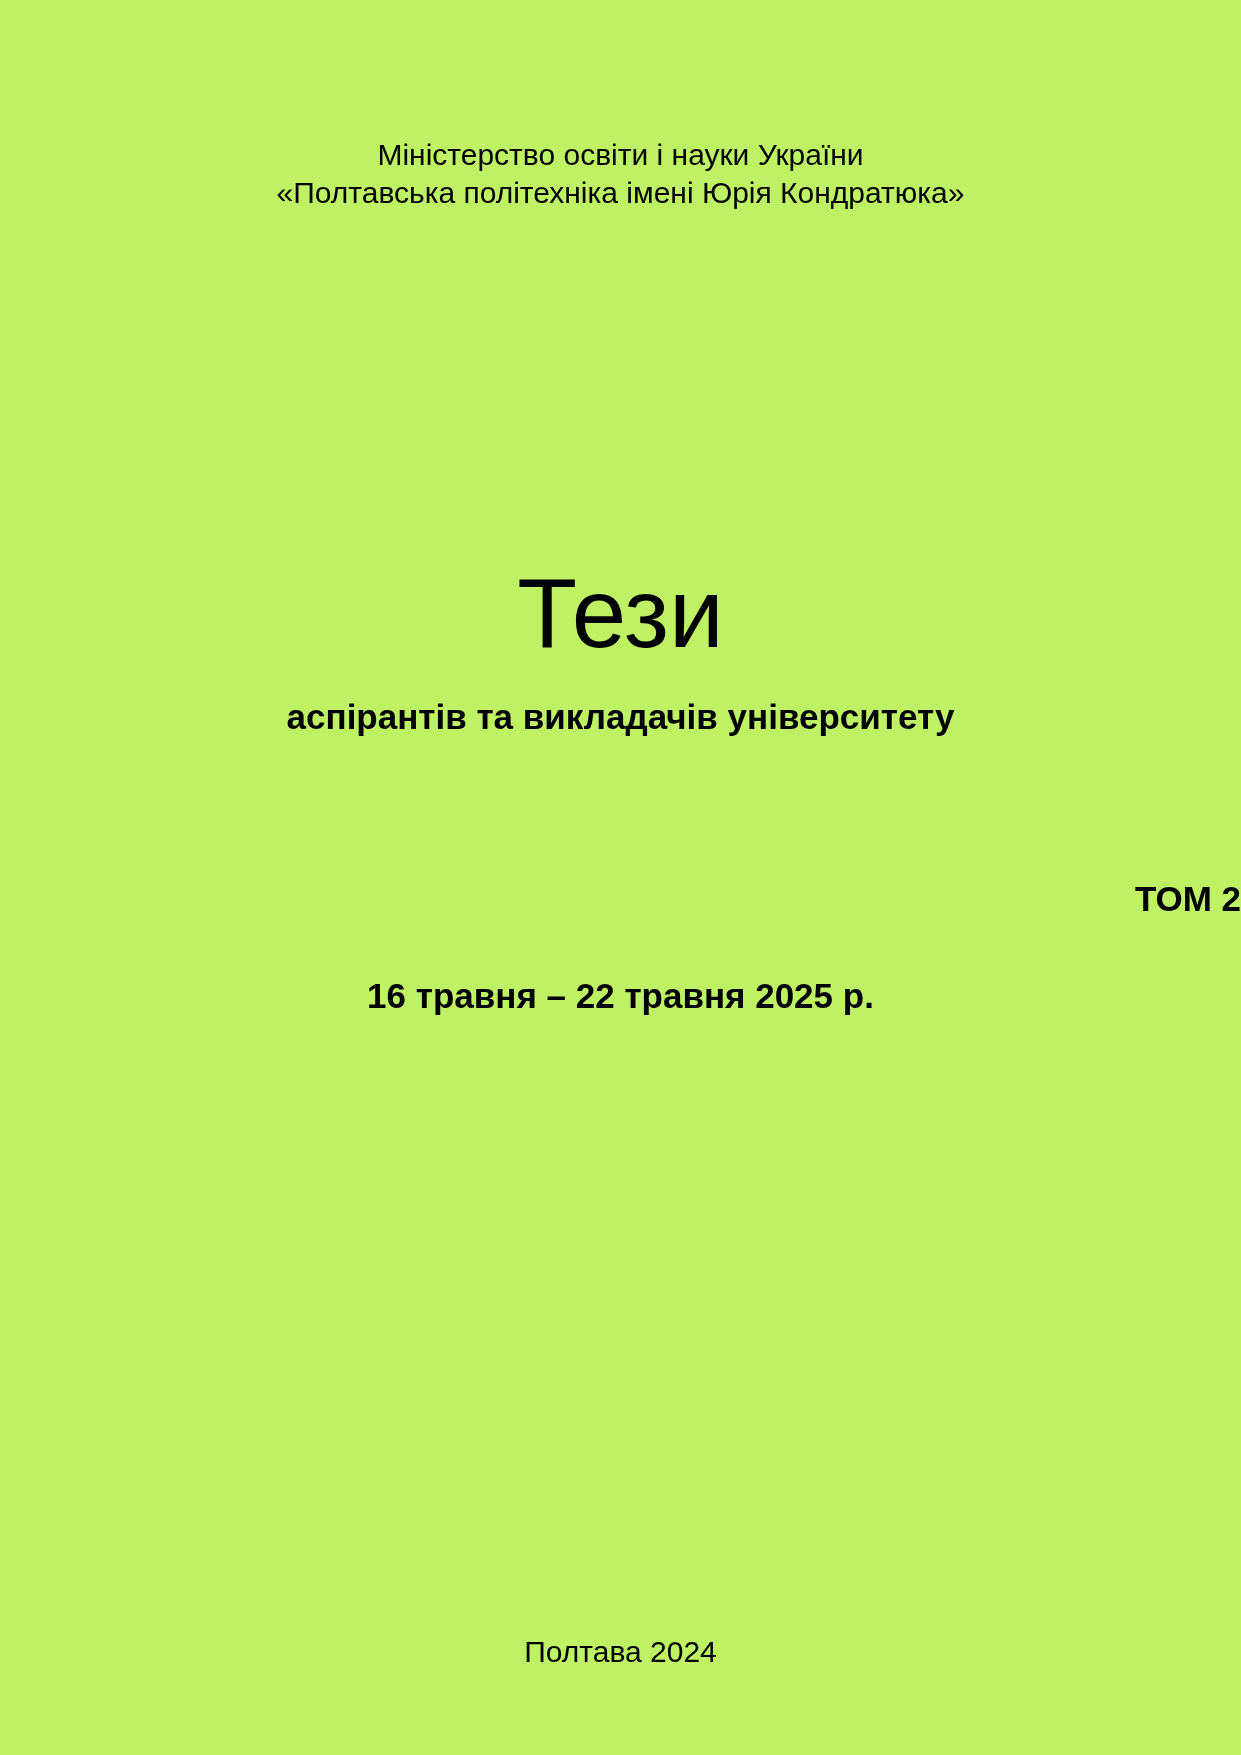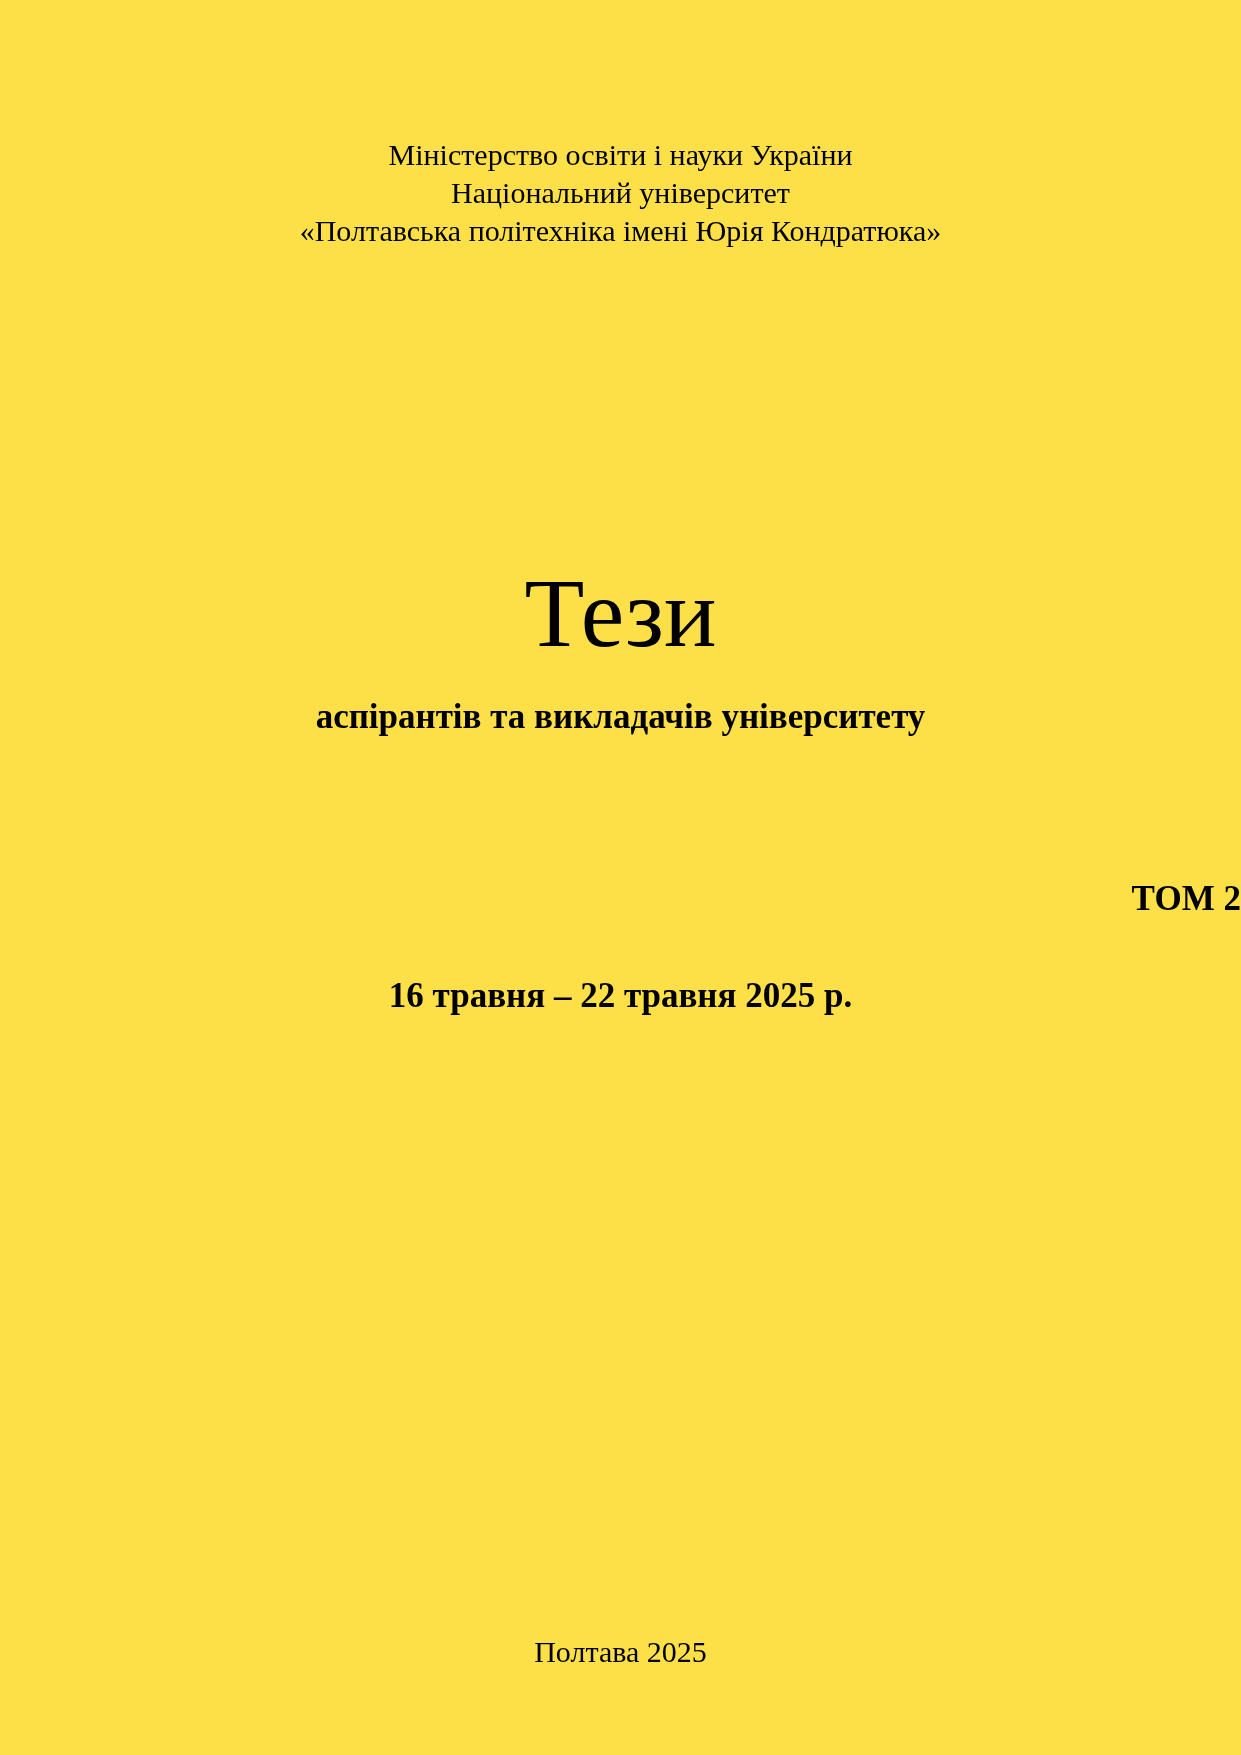--- a/index.html
+++ b/index.html
@@ -5,23 +5,23 @@
   html, body {
     margin: 0;
     padding: 0;
     background: #ffffff;
   }
   .page {
     position: relative;
     width: 1241px;
     height: 1755px;
     margin: 0 auto;
-    background: #fde047;
+    background: #bef264;
     color: #000000;
-    font-family: Liberation Serif, serif;
+    font-family: Liberation Sans, sans-serif;
     overflow: hidden;
   }
   .centered-block {
     position: absolute;
     left: 0;
     right: 0;
     text-align: center;
   }
   .header-block {
     top: 136px;
@@ -61,29 +61,28 @@
     font-weight: 400;
   }
 </style>
 </head>
 <body>
 
 <div class="page">
 
   <div class="centered-block header-block">
     <div>Міністерство освіти і науки України</div>
-    <div>Національний університет</div>
     <div>«Полтавська політехніка імені Юрія Кондратюка»</div>
   </div>
 
   <div class="centered-block main-title">Тези</div>
 
   <div class="centered-block subtitle-block">
     <div>аспірантів та викладачів університету</div>
   </div>
 
   <div class="centered-block volume-line">ТОМ 2</div>
 
   <div class="centered-block dates-line">16 травня – 22 травня 2025 р.</div>
 
-  <div class="centered-block footer-line">Полтава 2025</div>
+  <div class="centered-block footer-line">Полтава 2024</div>
 
 </div>
 
 </body></html>

